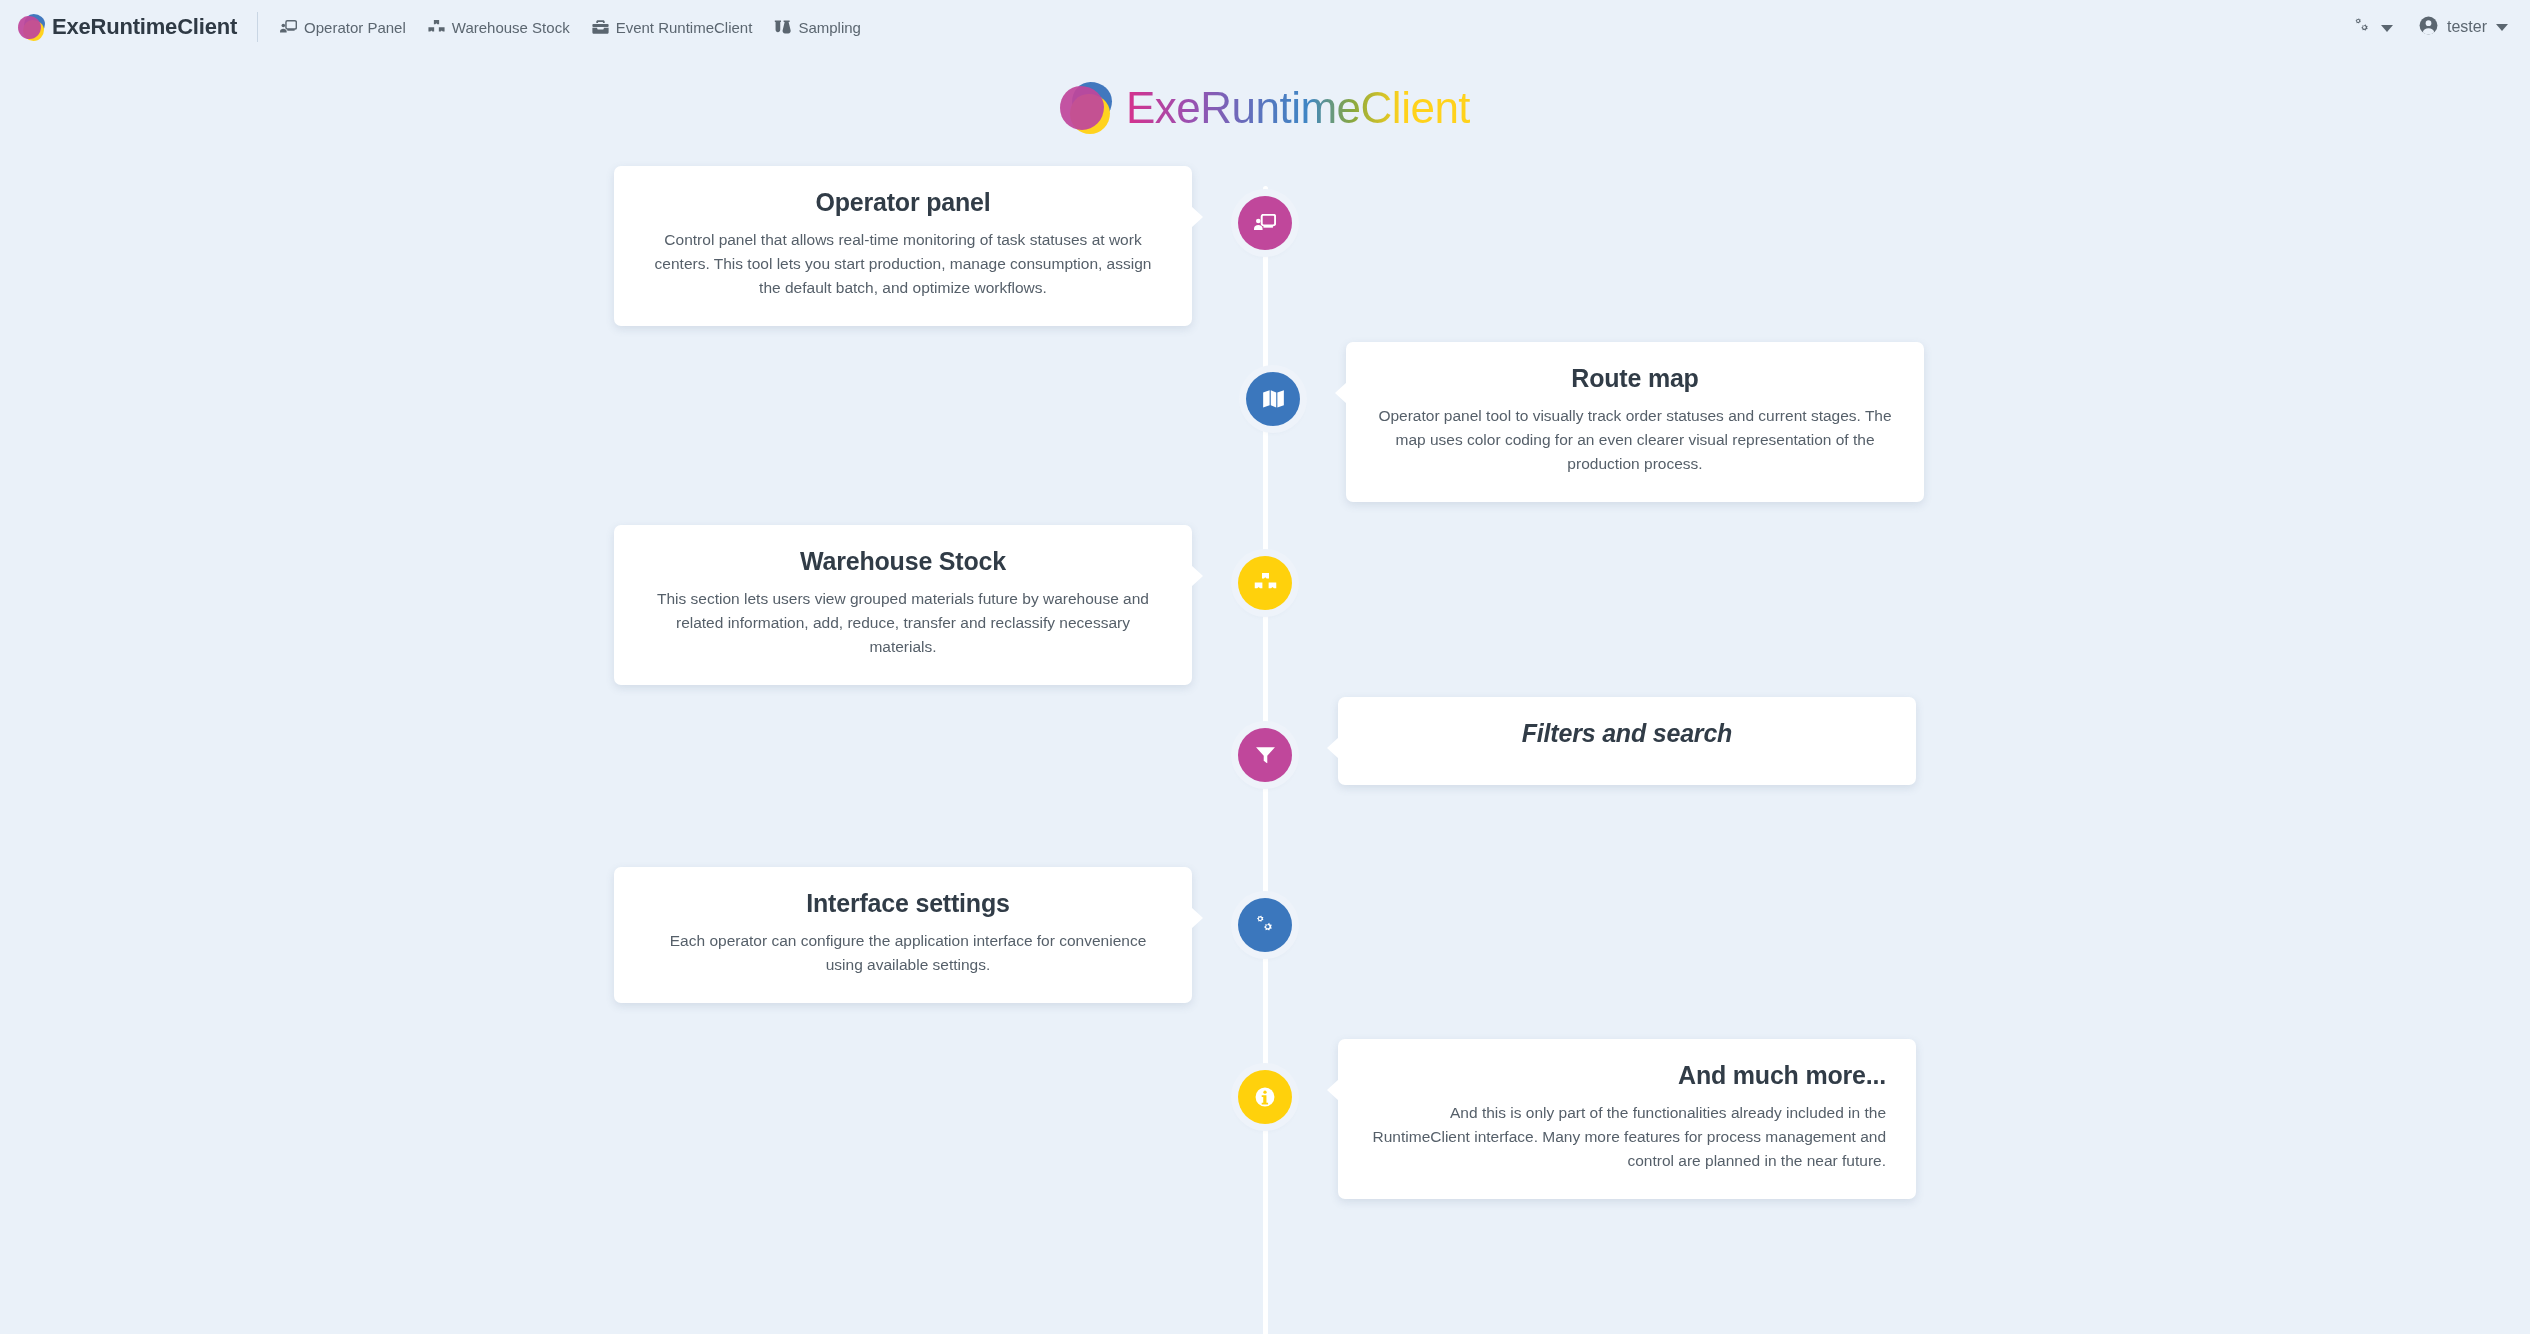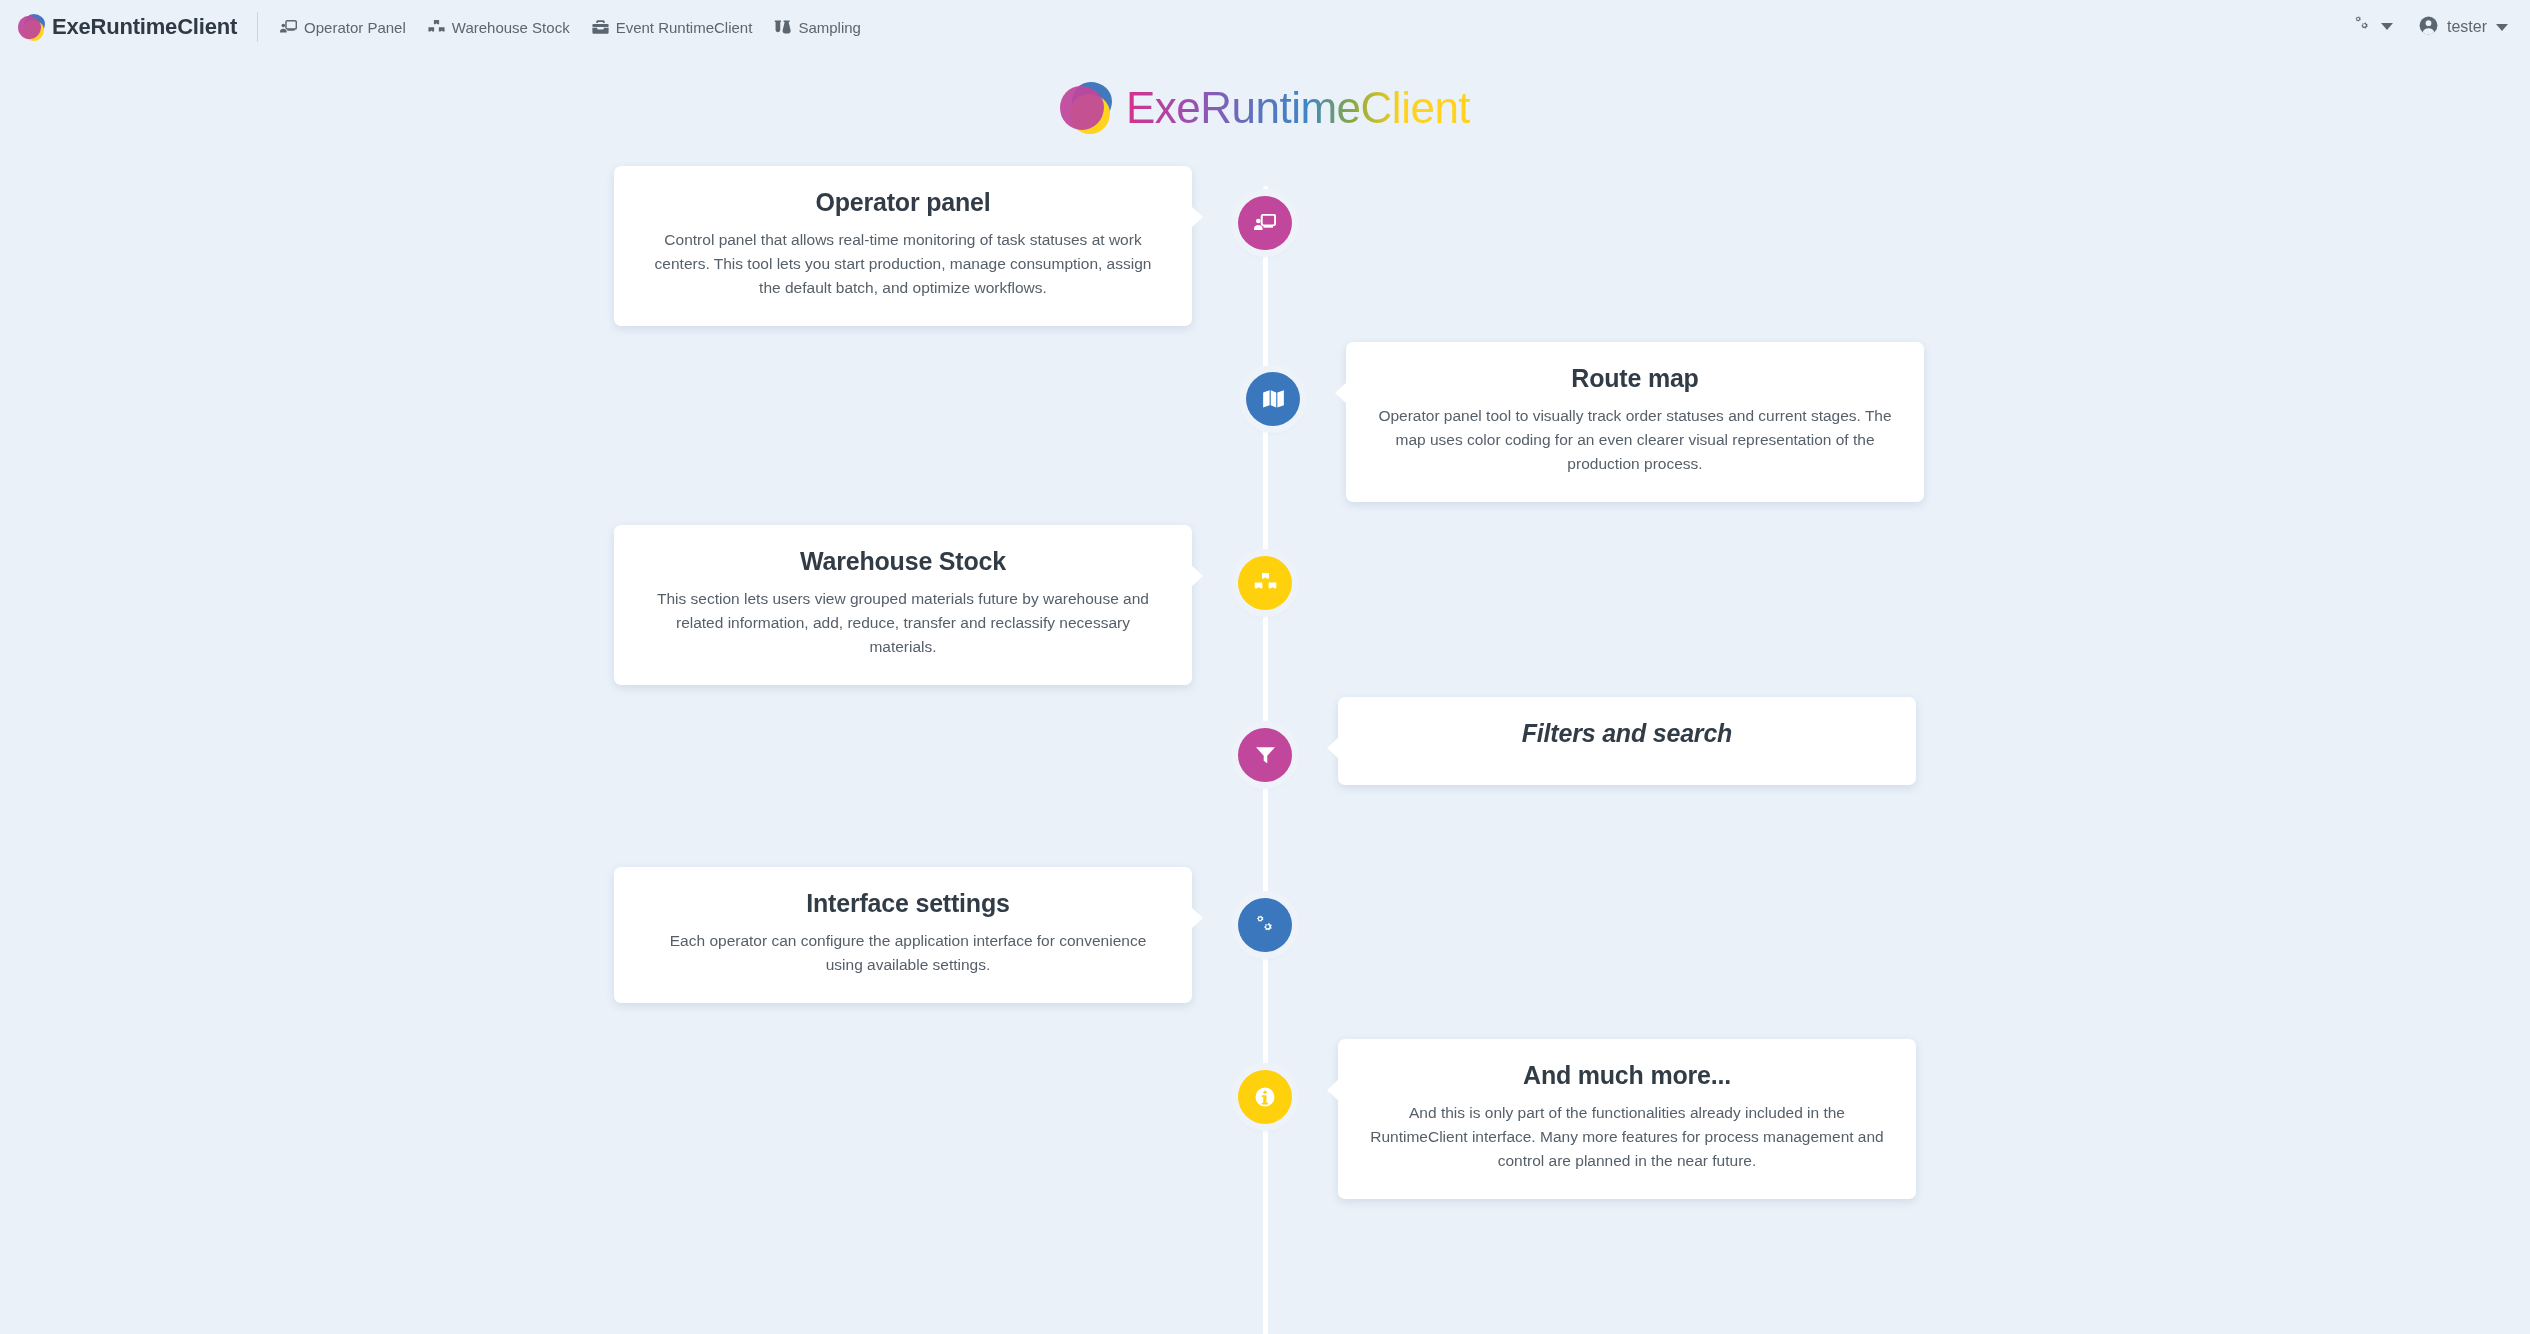--- a/index.html
+++ b/index.html
@@ -73,21 +73,21 @@
     color: #5b6670;
     text-decoration: none;
     white-space: nowrap;
     cursor: pointer;
   }
   .nav-link svg { display: block; }
 
   .nav-right {
     margin-left: auto;
     display: flex;
-    align-items: flex-start;
+    align-items: flex-end;
     gap: 26px;
   }
   .nav-ctrl {
     display: flex;
     align-items: center;
     gap: 9px;
     font-size: 16px;
     color: #5b6670;
     cursor: pointer;
     white-space: nowrap;
@@ -419,20 +419,20 @@
     <div class="row" style="height:200px;">
       <div class="marker m-yellow" style="top:25px;">
         <span>
           <svg width="22" height="22" viewBox="0 0 20 20">
             <circle cx="10" cy="10" r="8.6" fill="#ffffff"></circle>
             <circle cx="10" cy="5.6" r="1.5" fill="#ffd10c"></circle>
             <path d="M8.2 8.4h3.1v6.9h1.5v1.5H7.0v-1.5h1.4V9.9H7.0V8.4z" fill="#ffd10c"></path>
           </svg>
         </span>
       </div>
-      <div class="card right" style="top:-6px;">
+      <div class="card right" style="top:-6px;text-align:right;">
         <div class="card-title">And much more...</div>
         <div class="card-text">And this is only part of the functionalities already included in the RuntimeClient interface. Many more features for process management and control are planned in the near future.</div>
       </div>
     </div>
 
   </div>
 </div>
 
 </body></html>

